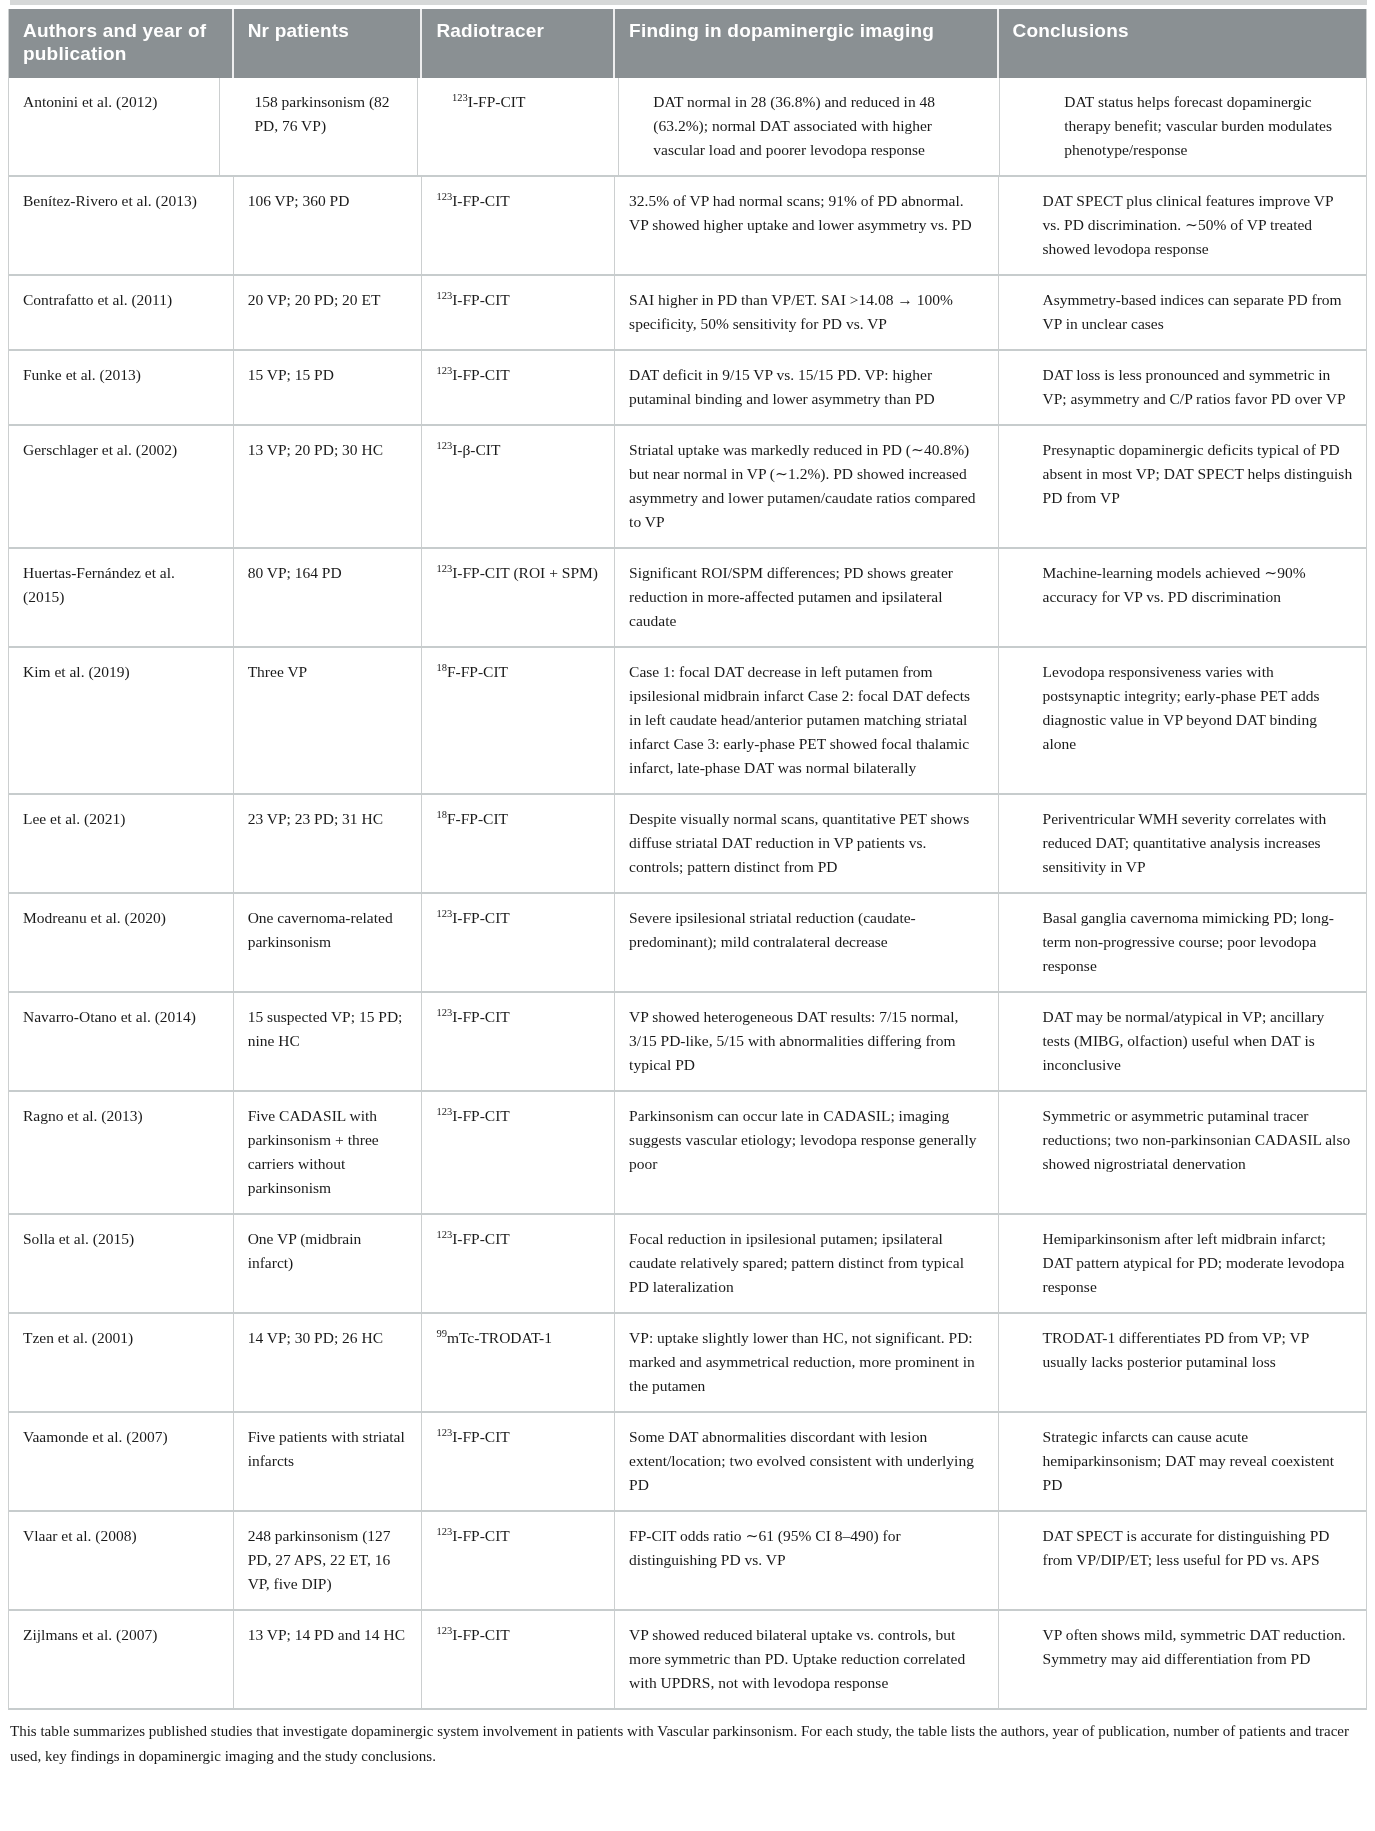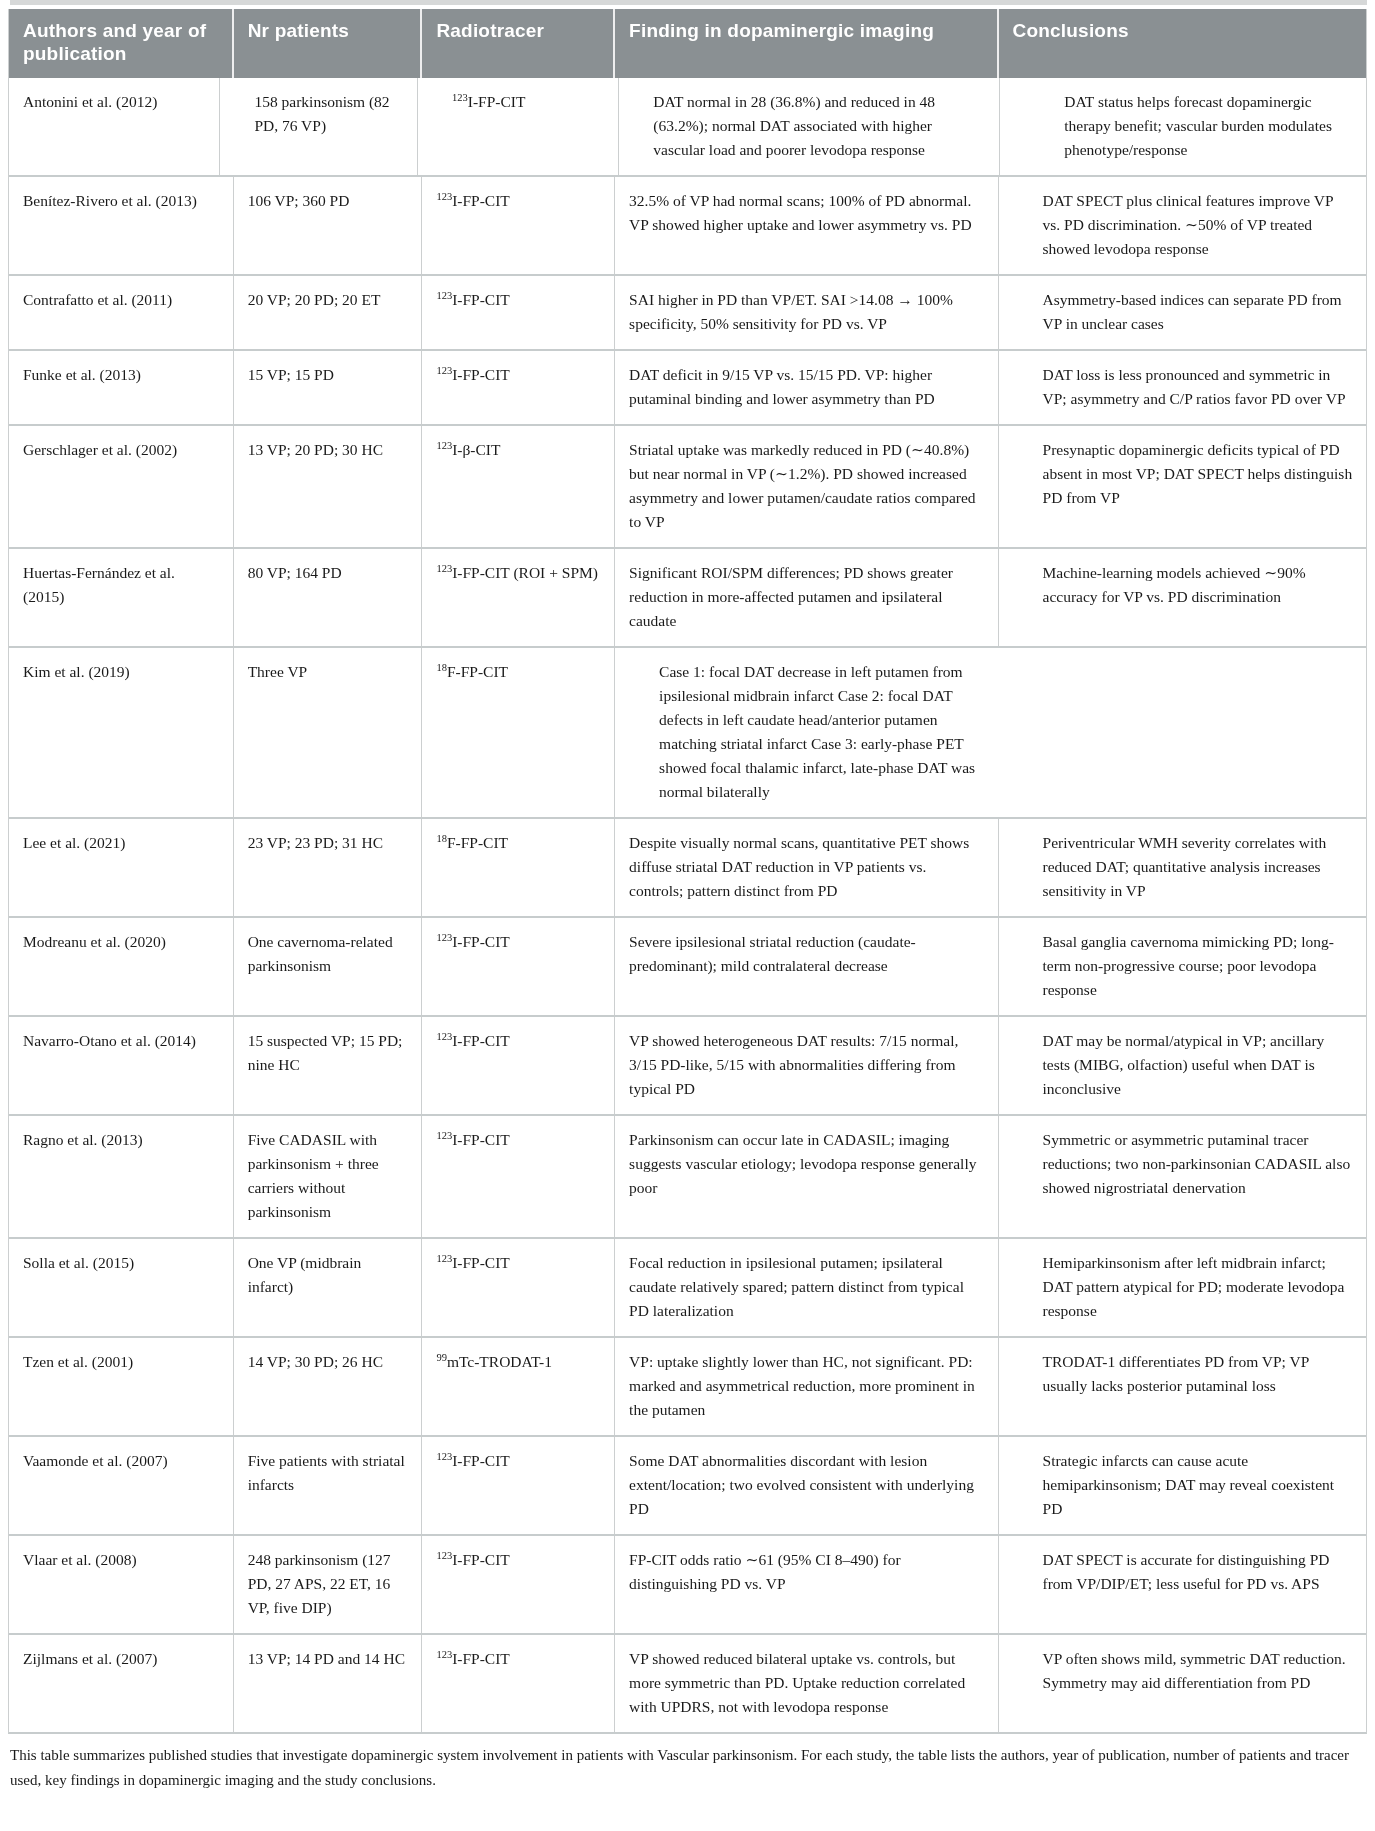--- a/index.html
+++ b/index.html
@@ -99,21 +99,21 @@
     <div class="cell">158 parkinsonism (82 PD, 76 VP)</div>
     <div class="cell"><sup class="iso">123</sup><span>I-FP-CIT</span></div>
     <div class="cell">DAT normal in 28 (36.8%) and reduced in 48 (63.2%); normal DAT associated with higher vascular load and poorer levodopa response</div>
     <div class="cell">DAT status helps forecast dopaminergic therapy benefit; vascular burden modulates phenotype/response</div>
   </div>
 
   <div class="row body-row">
     <div class="cell">Benítez-Rivero et al. (2013)</div>
     <div class="cell">106 VP; 360 PD</div>
     <div class="cell"><sup class="iso">123</sup><span>I-FP-CIT</span></div>
-    <div class="cell">32.5% of VP had normal scans; 100% of PD abnormal. VP showed higher uptake and lower asymmetry vs. PD</div>
+    <div class="cell">32.5% of VP had normal scans; 91% of PD abnormal. VP showed higher uptake and lower asymmetry vs. PD</div>
     <div class="cell">DAT SPECT plus clinical features improve VP vs. PD discrimination. ∼50% of VP treated showed levodopa response</div>
   </div>
 
   <div class="row body-row">
     <div class="cell">Contrafatto et al. (2011)</div>
     <div class="cell">20 VP; 20 PD; 20 ET</div>
     <div class="cell"><sup class="iso">123</sup><span>I-FP-CIT</span></div>
     <div class="cell">SAI higher in PD than VP/ET. SAI &gt;14.08 →  100% specificity, 50% sensitivity for PD vs. VP</div>
     <div class="cell">Asymmetry-based indices can separate PD from VP in unclear cases</div>
   </div>
@@ -140,20 +140,21 @@
     <div class="cell"><sup class="iso">123</sup><span>I-FP-CIT (ROI + SPM)</span></div>
     <div class="cell">Significant ROI/SPM differences; PD shows greater reduction in more-affected putamen and ipsilateral caudate</div>
     <div class="cell">Machine-learning models achieved ∼90% accuracy for VP vs. PD discrimination</div>
   </div>
 
   <div class="row body-row">
     <div class="cell">Kim et al. (2019)</div>
     <div class="cell">Three VP</div>
     <div class="cell"><sup class="iso">18</sup><span>F-FP-CIT</span></div>
     <div class="cell">Case 1: focal DAT decrease in left putamen from ipsilesional midbrain infarct Case 2: focal DAT defects in left caudate head/anterior putamen matching striatal infarct Case 3: early-phase PET showed focal thalamic infarct, late-phase DAT was normal bilaterally</div>
+    <div class="cell">Levodopa responsiveness varies with postsynaptic integrity; early-phase PET adds diagnostic value in VP beyond DAT binding alone</div>
   </div>
 
   <div class="row body-row">
     <div class="cell">Lee et al. (2021)</div>
     <div class="cell">23 VP; 23 PD; 31 HC</div>
     <div class="cell"><sup class="iso">18</sup><span>F-FP-CIT</span></div>
     <div class="cell">Despite visually normal scans, quantitative PET shows diffuse striatal DAT reduction in VP patients vs. controls; pattern distinct from PD</div>
     <div class="cell">Periventricular WMH severity correlates with reduced DAT; quantitative analysis increases sensitivity in VP</div>
   </div>
 

